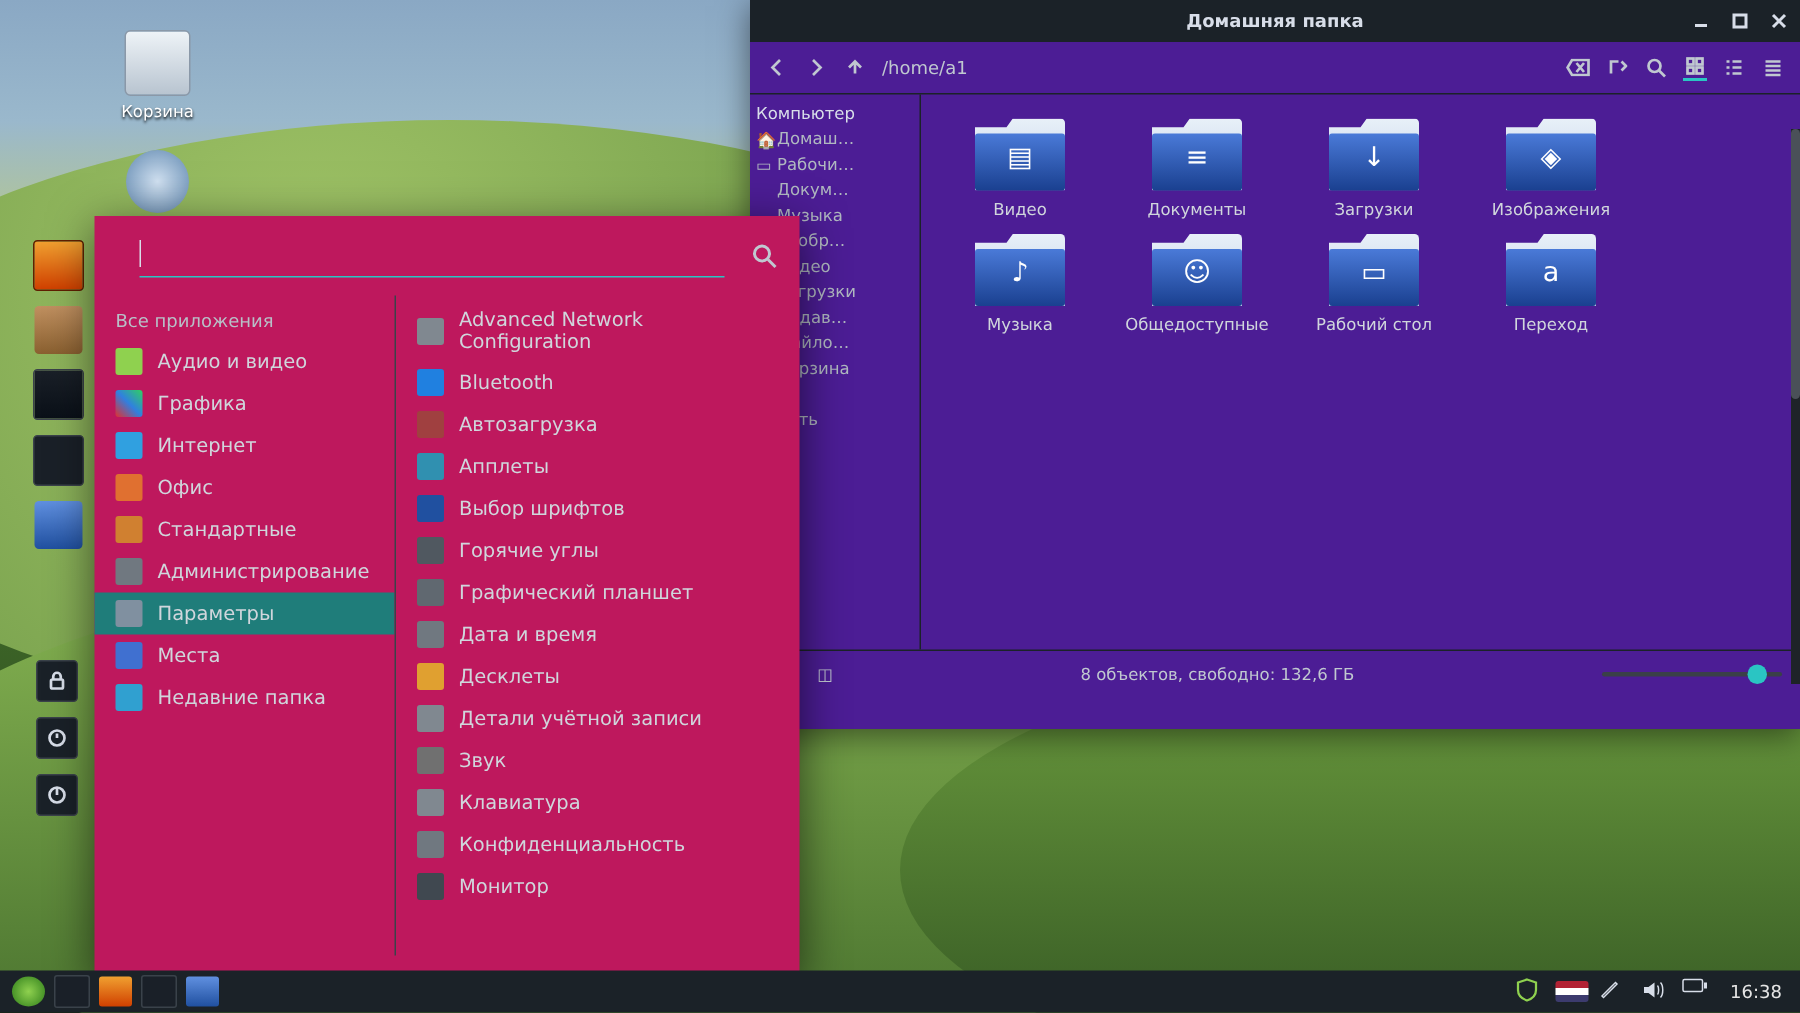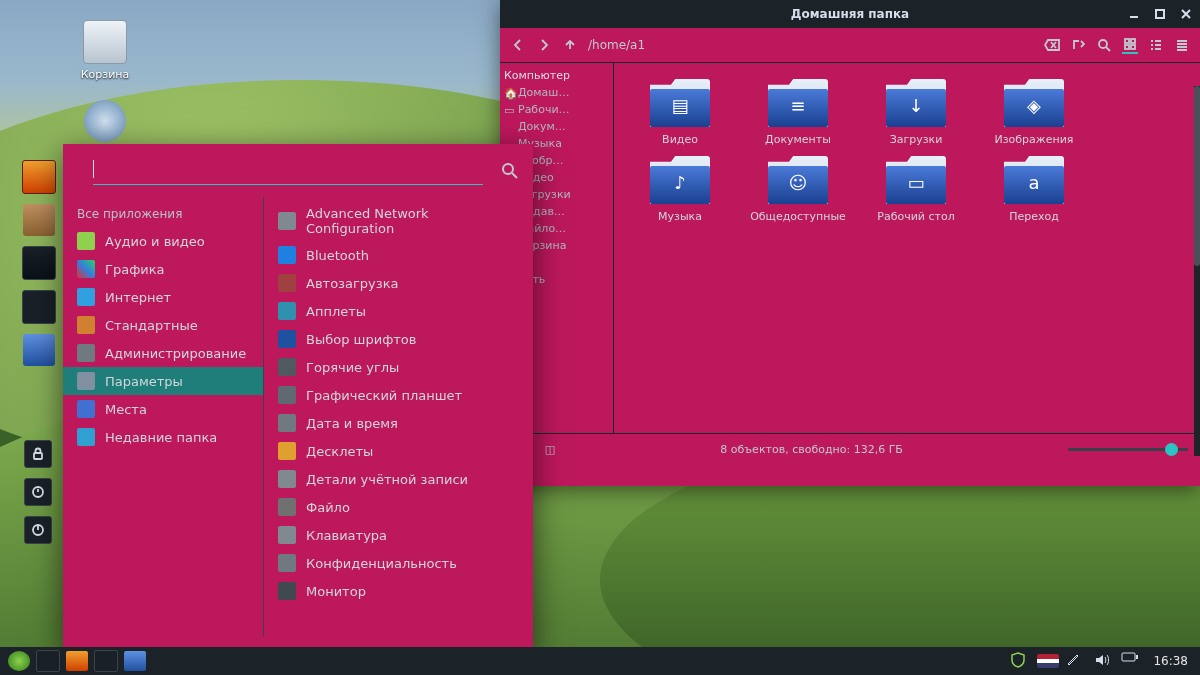--- a/index.html
+++ b/index.html
@@ -15,21 +15,21 @@
 .dicon .dbox{width:42px;height:42px;margin:0 auto 4px;border-radius:4px}
 
 .dock{position:absolute;left:20px;top:160px;width:38px}
 .dock div{width:32px;height:32px;margin:0 auto 10px;border-radius:3px}
 
 .taskbar{position:absolute;left:0;bottom:0;width:100%;height:28px;background:#1b2228;display:flex;align-items:center;gap:6px;padding:0 8px;box-sizing:border-box}
 .taskbar .tb{width:22px;height:20px;border-radius:2px}
 .tbspace{flex:1}
 .tbtxt{color:#e5e5e5;font-size:12px;padding:0 4px}
 
-.fm{position:absolute;left:500px;top:0;width:700px;height:486px;background:#be185d;box-shadow:0 4px 20px rgba(0,0,0,.5)}
+.fm{position:absolute;left:500px;top:0;width:700px;height:486px;background:#4c1d95;box-shadow:0 4px 20px rgba(0,0,0,.5)}
 .fm .titlebar{height:28px;background:#1b2228;display:flex;align-items:center;justify-content:center;position:relative;color:#d8dee9;font-weight:bold;font-size:12px}
 .fm .winbtns{position:absolute;right:6px;top:0;height:100%;display:flex;align-items:center;gap:10px}
 .fm .winbtn{width:16px;height:16px;display:flex;align-items:center;justify-content:center}
 .fm .winbtn svg{stroke:#d8dee9;fill:none;stroke-width:2}
 .fm .menubar{height:24px;display:flex;align-items:center;gap:14px;padding:0 10px;font-size:12px;color:#c0c8d0}
 .fm .toolbar{height:34px;display:flex;align-items:center;gap:10px;padding:0 10px;color:#c0c8d0}
 .fm .toolbar .path{flex:1;font-size:12px}
 .fm .toolbar .tico{width:16px;height:16px;display:flex;align-items:center;justify-content:center}
 .fm .toolbar .tico svg{stroke:#c0c8d0;fill:none;stroke-width:1.8}
 .fm .toolbar .tico.active{border-bottom:2px solid #2ac5c3}
@@ -308,20 +308,24 @@
           </div>
           <div class="item">
             <div class="iic" style="background: linear-gradient(45deg, rgb(224, 48, 48), rgb(48, 128, 224), rgb(48, 208, 96));"></div>
             <span>Графика</span>
           </div>
           <div class="item">
             <div class="iic" style="background: rgb(48, 160, 224);"></div>
             <span>Интернет</span>
           </div>
           <div class="item">
+            <div class="iic" style="background: rgb(224, 112, 48);"></div>
+            <span>Офис</span>
+          </div>
+          <div class="item">
             <div class="iic" style="background: rgb(208, 128, 48);"></div>
             <span>Стандартные</span>
           </div>
           <div class="item">
             <div class="iic" style="background: rgb(112, 120, 128);"></div>
             <span>Администрирование</span>
           </div>
           <div class="item sel">
             <div class="iic" style="background: rgb(128, 144, 160);"></div>
             <span>Параметры</span>
@@ -372,21 +376,21 @@
         <div class="item">
           <div class="iic" style="background: rgb(224, 160, 48);"></div>
           <span>Десклеты</span>
         </div>
         <div class="item">
           <div class="iic" style="background: rgb(128, 136, 144);"></div>
           <span>Детали учётной записи</span>
         </div>
         <div class="item">
           <div class="iic" style="background: rgb(112, 112, 112);"></div>
-          <span>Файло</span>
+          <span>Звук</span>
         </div>
         <div class="item">
           <div class="iic" style="background: rgb(128, 136, 144);"></div>
           <span>Клавиатура</span>
         </div>
         <div class="item">
           <div class="iic" style="background: rgb(112, 120, 128);"></div>
           <span>Конфиденциальность</span>
         </div>
         <div class="item">

